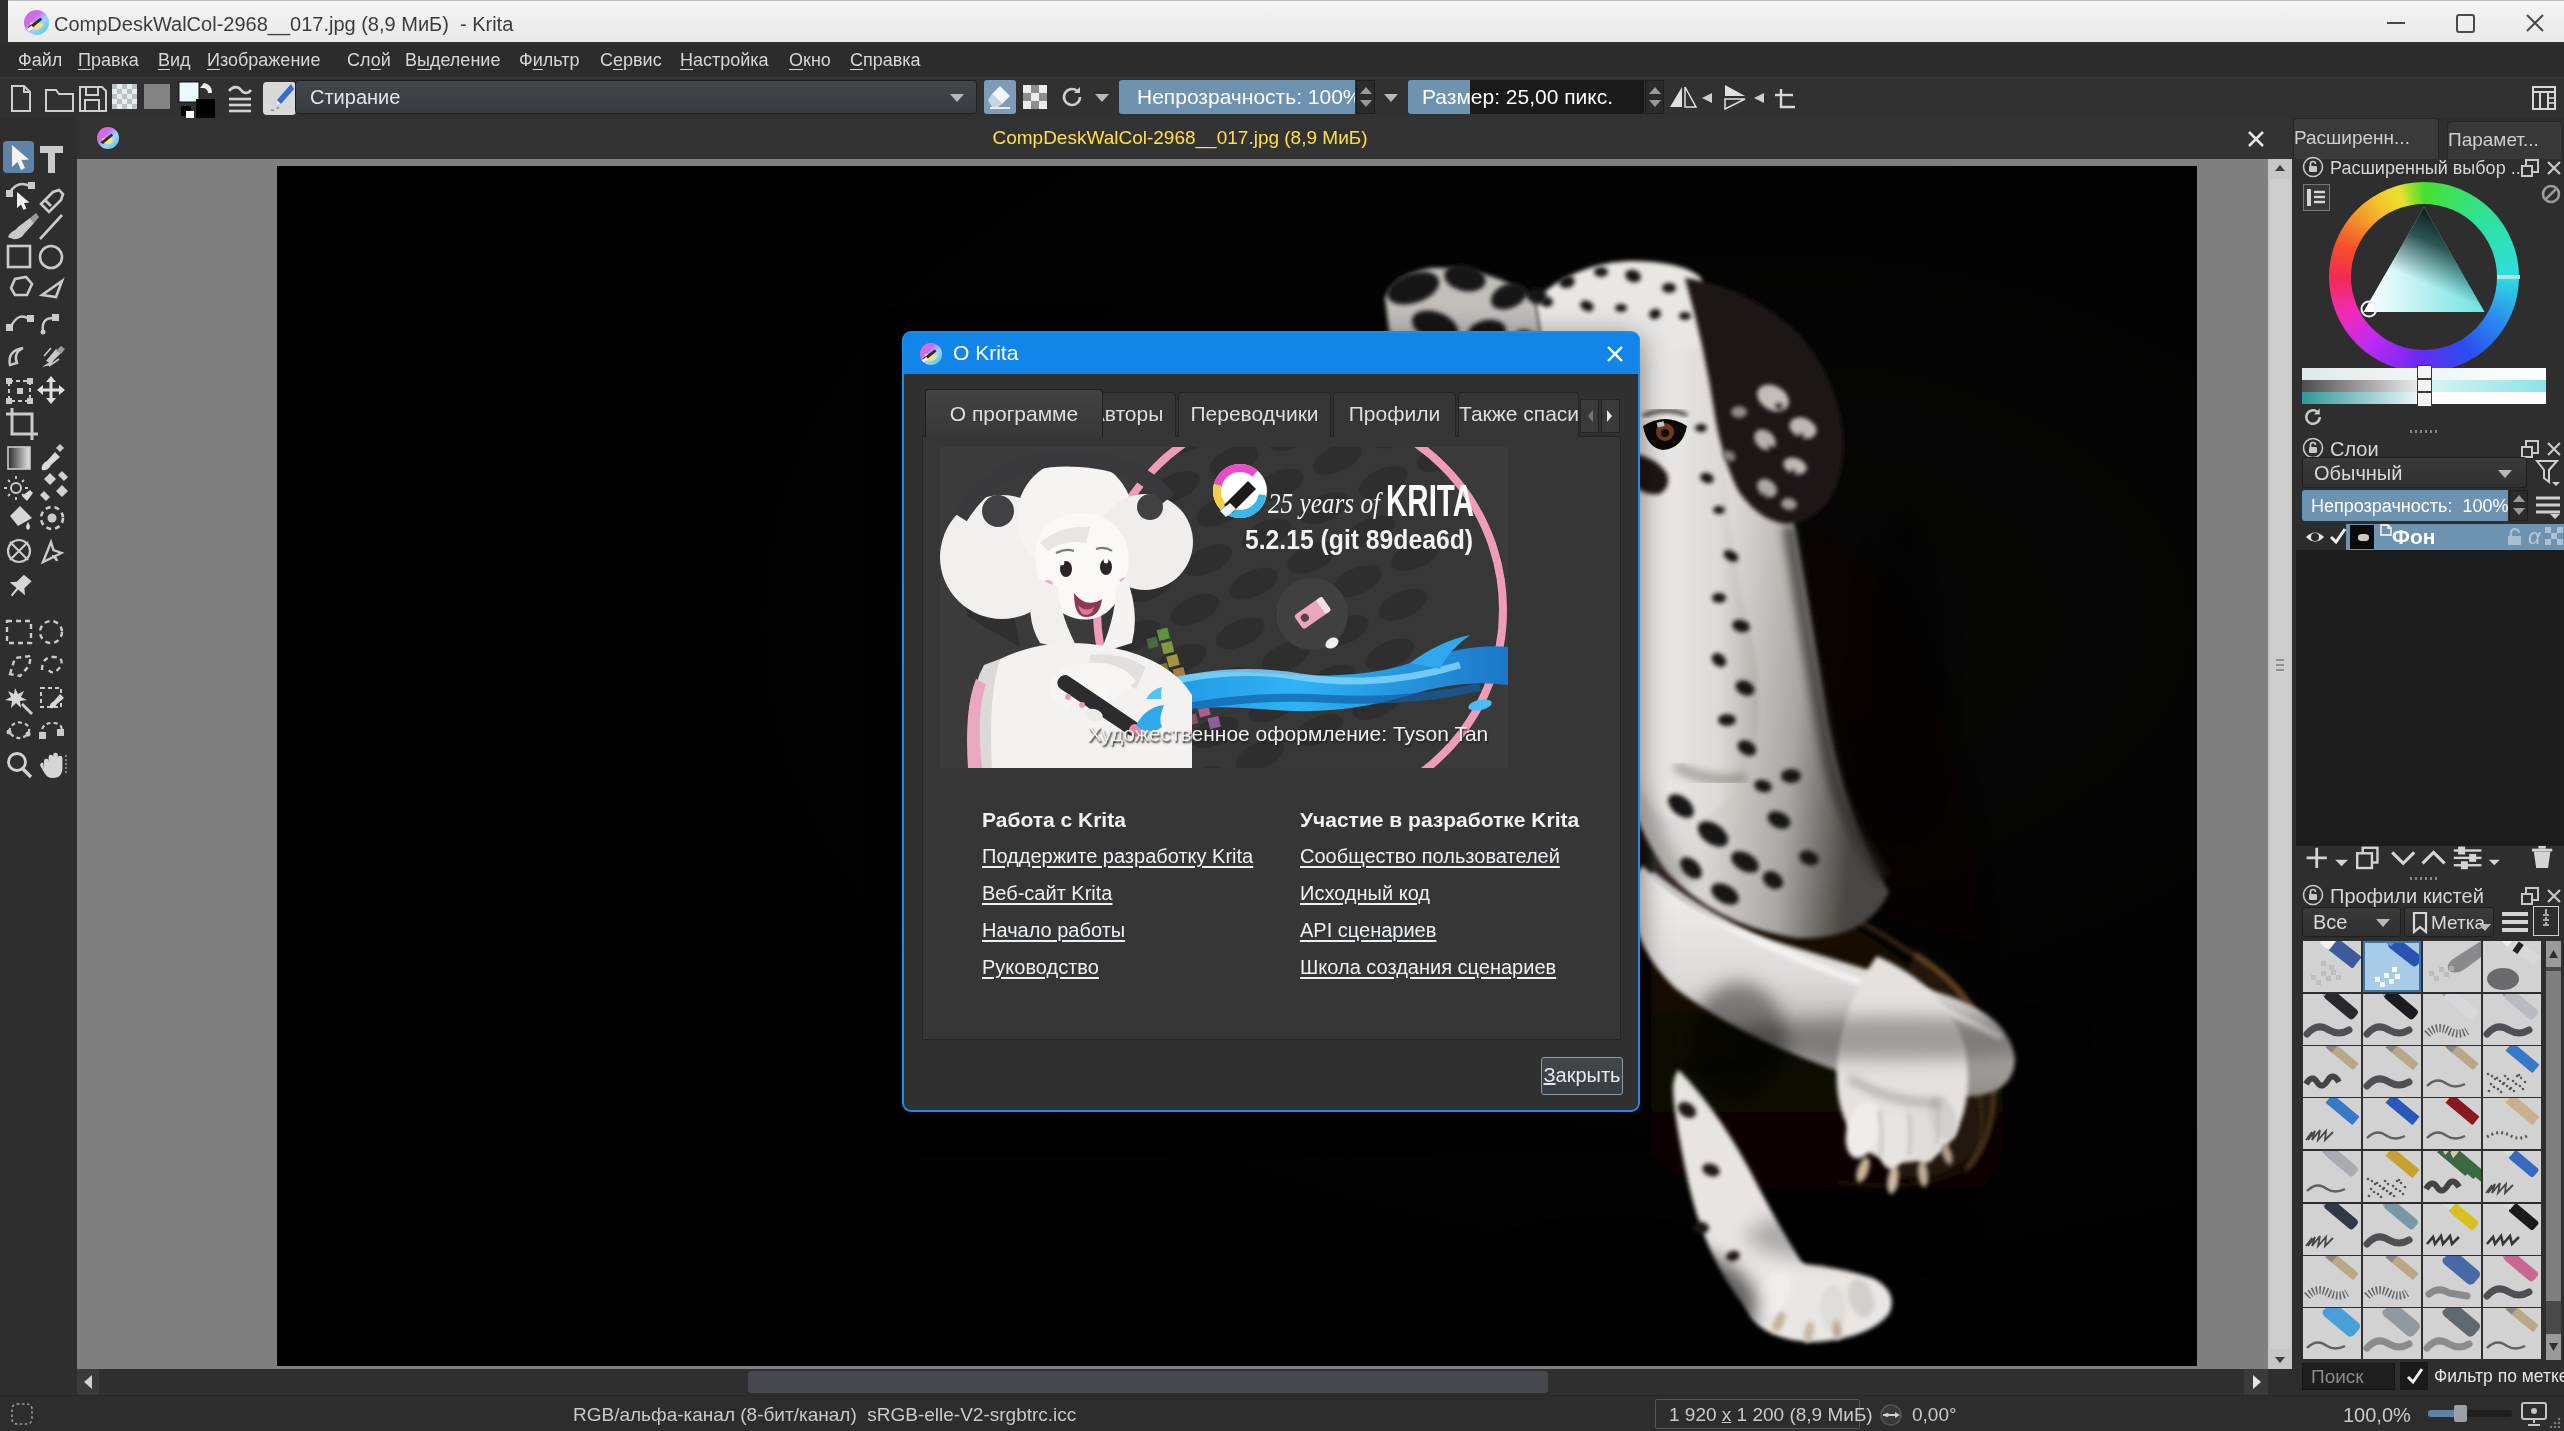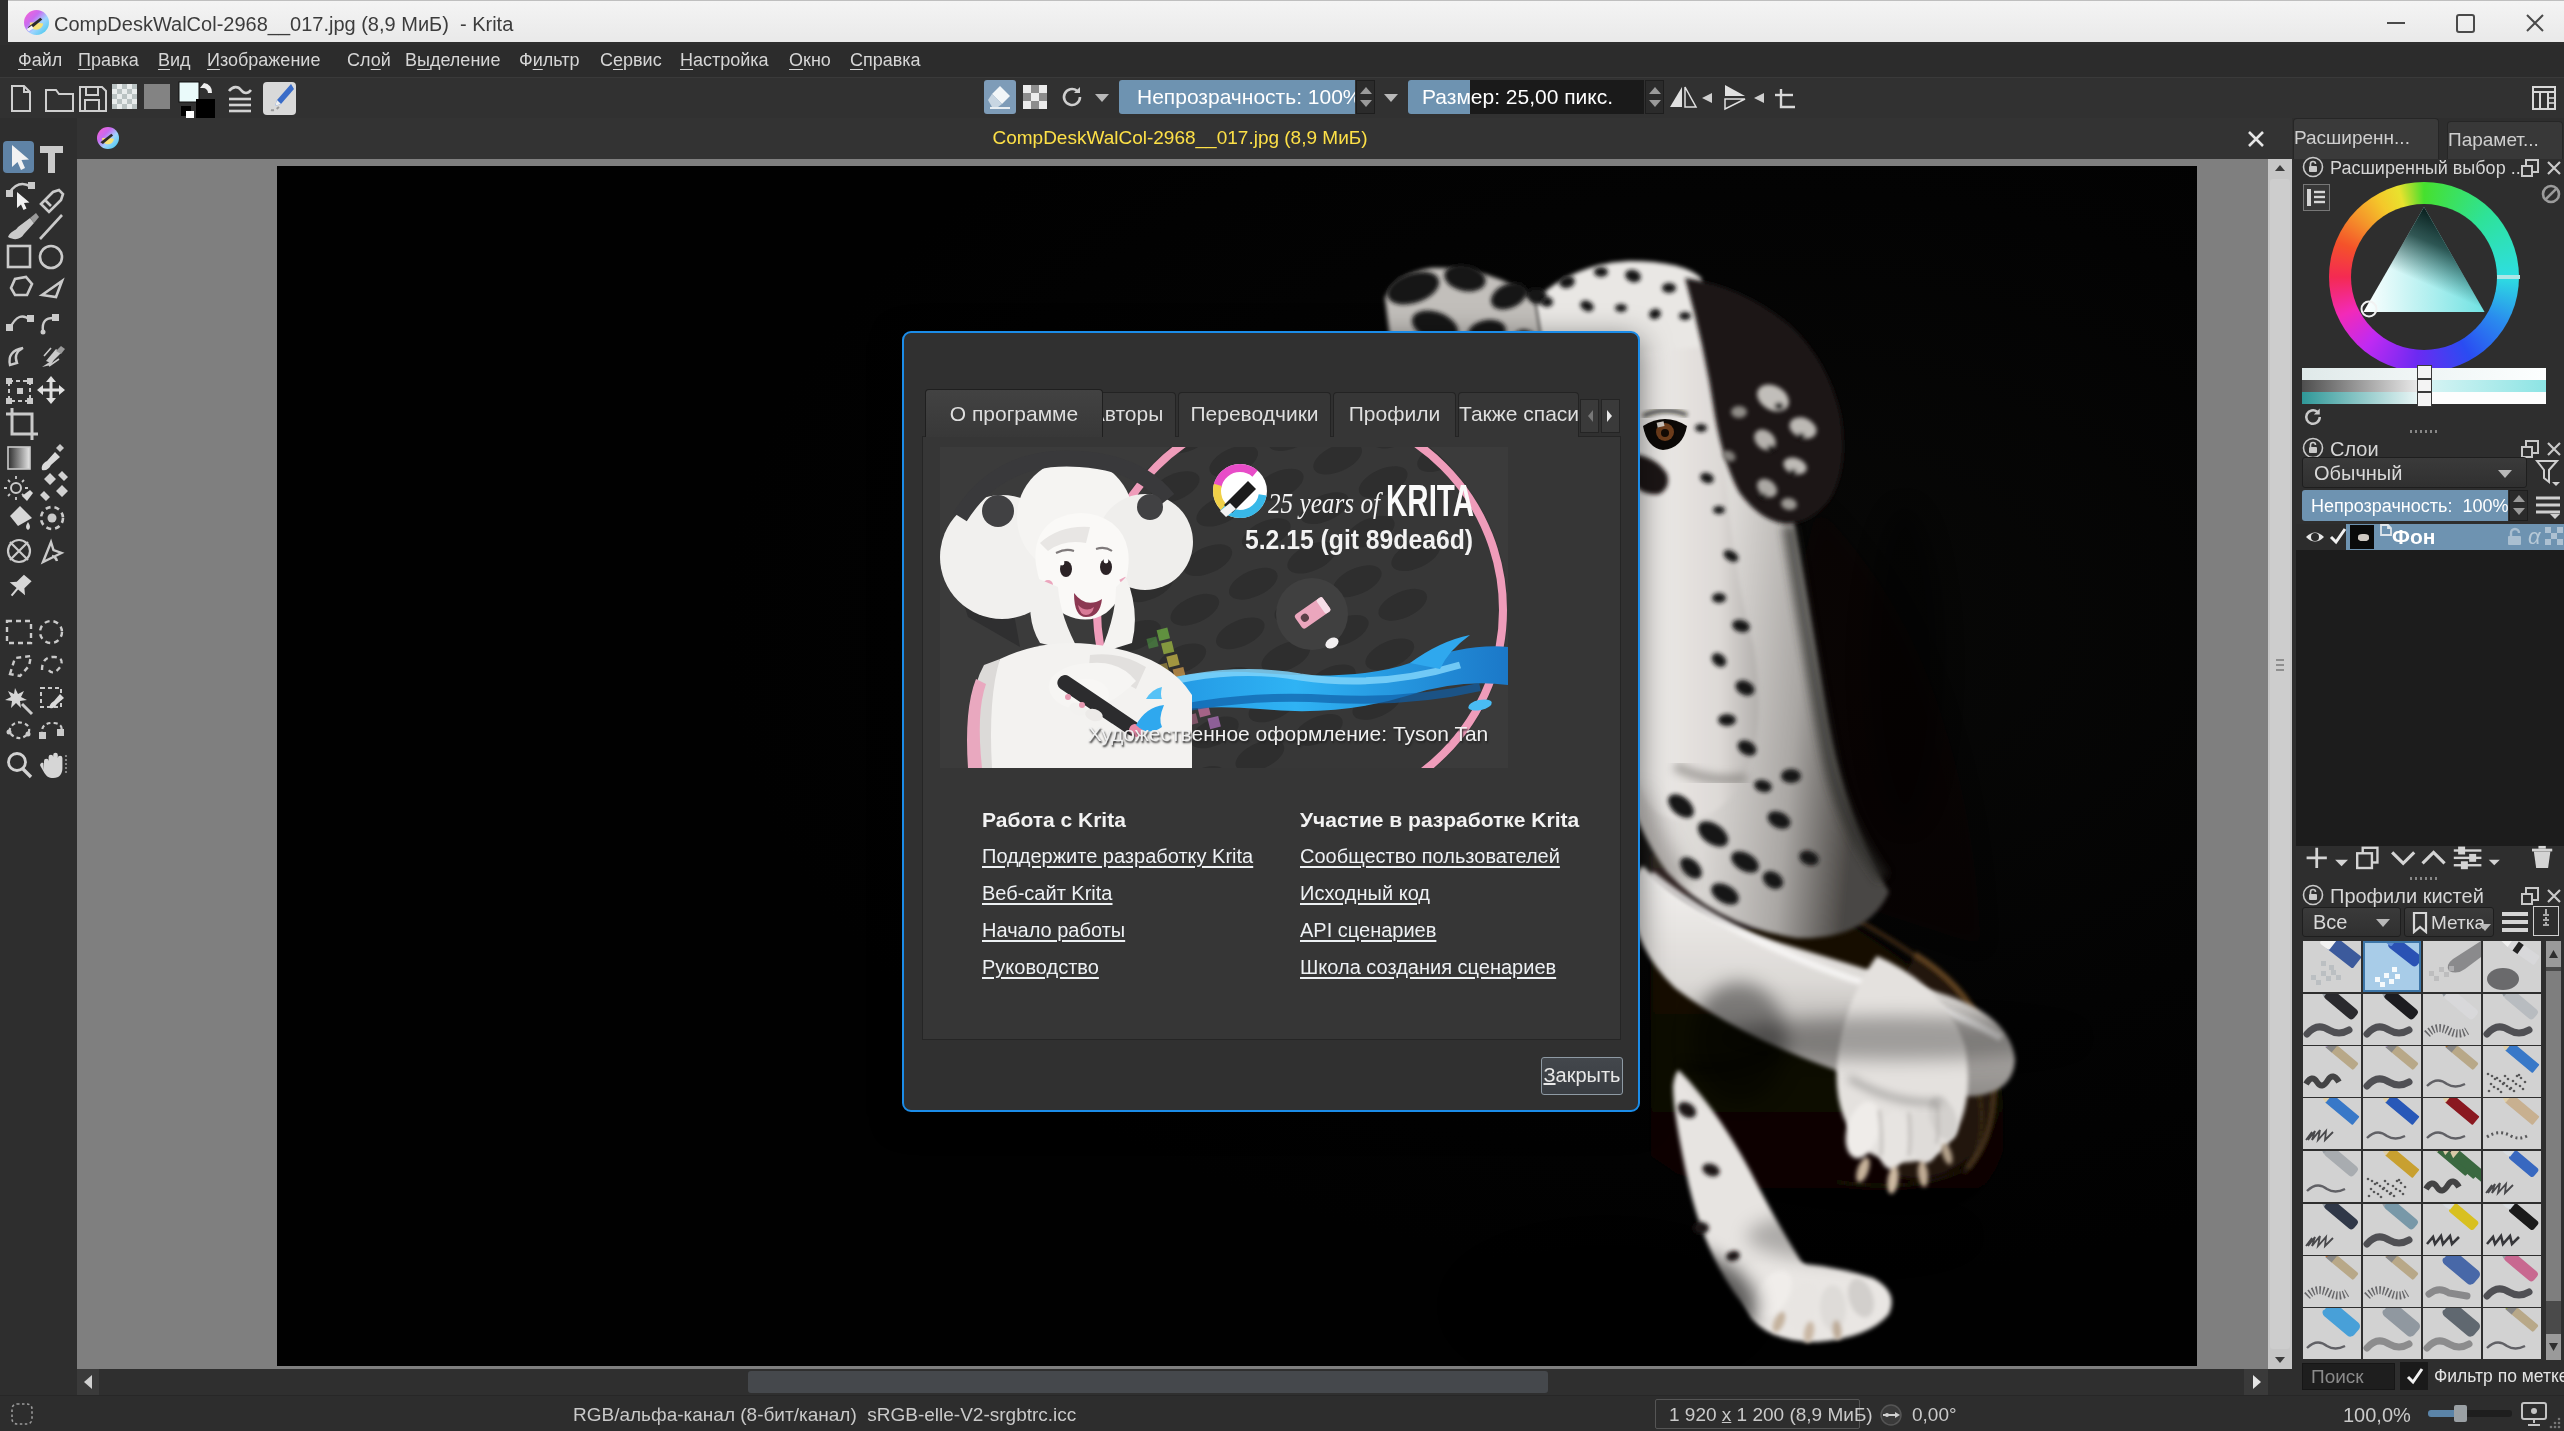--- a/index.html
+++ b/index.html
@@ -141,20 +141,24 @@
     </g>
   </svg>
 
   <div class="abs" style="left:263px;top:4px;width:33px;height:33px;background:#d9d9d9;border-radius:4px"></div>
   <svg class="abs" style="left:263px;top:4px" width="33" height="33" viewBox="0 0 33 33">
     <path d="M28 2 L14 18 l-2 6 l6 -2 L31 7 z" fill="#3a6cc8"></path>
     <path d="M14 18 l-2 6 l6 -2 z" fill="#eee"></path>
     <path d="M8 28 c3 1 6 -1 9 -4" stroke="#9a9a9a" stroke-width="2" fill="none" stroke-dasharray="3 3"></path>
   </svg>
 
+  <div class="combo" style="left:295px;top:2px;width:682px;height:34px;background:linear-gradient(#43474b,#383c40)">
+    <span style="position:absolute;left:14px;top:5px;font-size:20px;color:#e2e6ea">Стирание</span>
+    <div class="arrow-dn" style="position:absolute;right:12px;top:13px"></div>
+  </div>
 
   <div class="abs" style="left:984px;top:2px;width:32px;height:34px;background:#7e9cb8;border-radius:3px"></div>
   <svg class="abs" style="left:984px;top:2px" width="32" height="34" viewBox="0 0 32 34">
     <path d="M16 6 L26 16 L18 24 L8 14 Z" fill="#f2f6f8"></path>
     <path d="M8 14 l10 10 l-4 3 h-6 l-4 -7 z" fill="#c8d6e2"></path>
     <line x1="6" y1="28" x2="26" y2="28" stroke="#e8eef2" stroke-width="2"></line>
   </svg>
 
   <svg class="abs" style="left:1023px;top:7px" width="24" height="24" viewBox="0 0 24 24">
     <g fill="#ececec">
@@ -1133,20 +1137,32 @@
         <span style="position:absolute;left:8px;top:2px;font-size:19px;color:#8a8a8a">Поиск</span>
       </div>
 <div class="abs" style="left:108px;top:1244px;width:28px;height:28px;background:#1a1a1a"></div>
 <svg class="abs" style="left:112px;top:1247px" width="22" height="22" viewBox="0 0 22 22">
         <path d="M4 12 l5 5 L18 4" fill="none" stroke="#f2f2f2" stroke-width="3"></path>
       </svg>
 <div class="abs" style="left:142px;top:1248px;font-size:17.5px;color:#e4e4e4;white-space:nowrap">Фильтр по метке</div>
 </div>
 
 <div id="dlg">
+  <div id="dlgtitle">
+    <svg class="abs" style="left:15px;top:9px" width="24" height="24" viewBox="0 0 26 26">
+      <circle cx="13" cy="13" r="12" fill="url(#kg1)"></circle>
+      <path d="M6 13 A 7 7 0 0 0 20 14 L 13 13 Z" fill="#ffe36b" opacity="0.9"></path>
+      <path d="M4 18 L 17 8 L 19 10 L 7 20 Z" fill="#2a2a2a"></path>
+      <path d="M3 20 L 8 16 L 10 19 L 5 22 Z" fill="#f4f4f4"></path>
+    </svg>
+    <span class="abs" style="left:49px;top:8px;font-size:21px;color:#fff">О Krita</span>
+    <svg class="abs" style="left:700px;top:10px" width="22" height="22" viewBox="0 0 22 22">
+      <path d="M4 4 L18 18 M18 4 L4 18" stroke="#fff" stroke-width="2.4"></path>
+        </svg>
+  </div>
 
   <div class="abs" style="left:18px;top:103px;width:699px;height:604px;background:#363636;border:1px solid #252525"></div>
 
   <div class="dtab" style="left:174px;top:59px;width:98px;height:45px;padding-top:9px">Авторы</div>
   <div class="dtab" style="left:274px;top:59px;width:153px;height:45px;padding-top:9px">Переводчики</div>
   <div class="dtab" style="left:429px;top:59px;width:123px;height:45px;padding-top:9px">Профили</div>
   <div class="dtab" style="left:554px;top:59px;width:121px;height:45px;padding-top:9px;overflow:hidden">Также спаси</div>
   <div class="dtab" style="left:21px;top:56px;width:178px;height:48px;padding-top:12px;background:linear-gradient(#424242,#383838);border-color:#1f1f1f">О программе</div>
   <div class="abs" style="left:676px;top:66px;width:19px;height:34px;background:#3a3a3a;border:1px solid #242424"></div>
   <div class="abs" style="left:697px;top:66px;width:19px;height:34px;background:#3a3a3a;border:1px solid #242424"></div>

